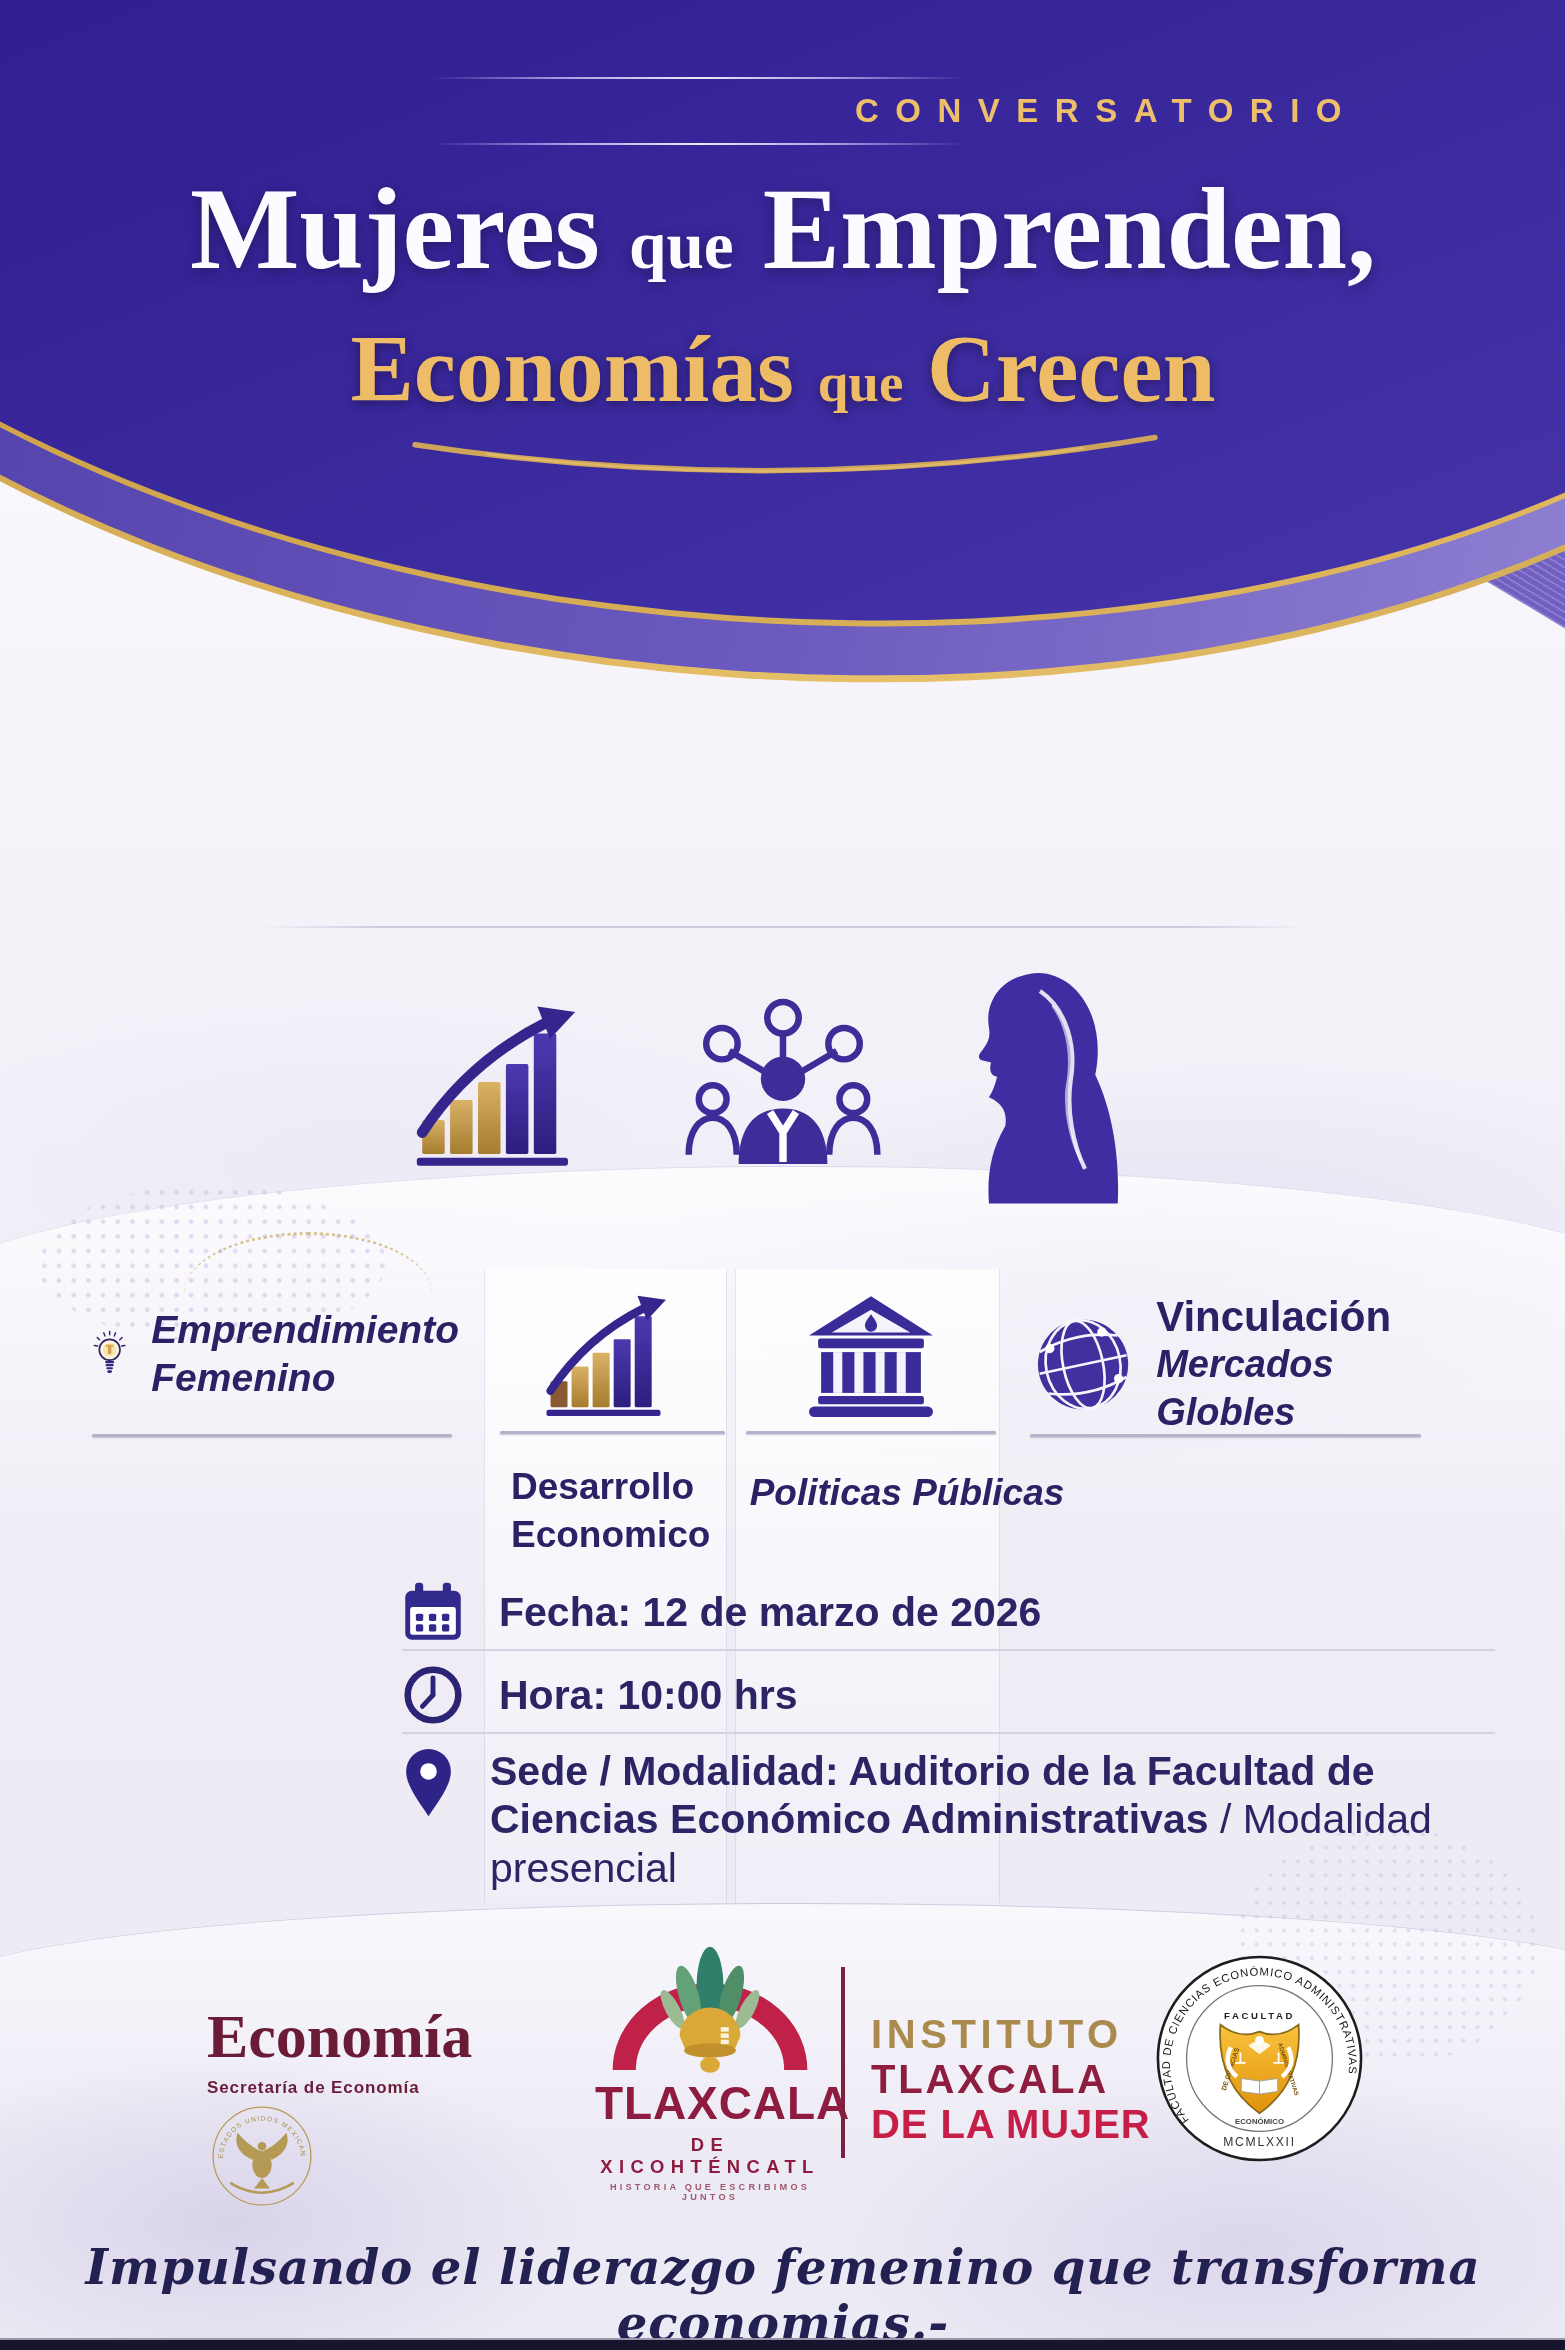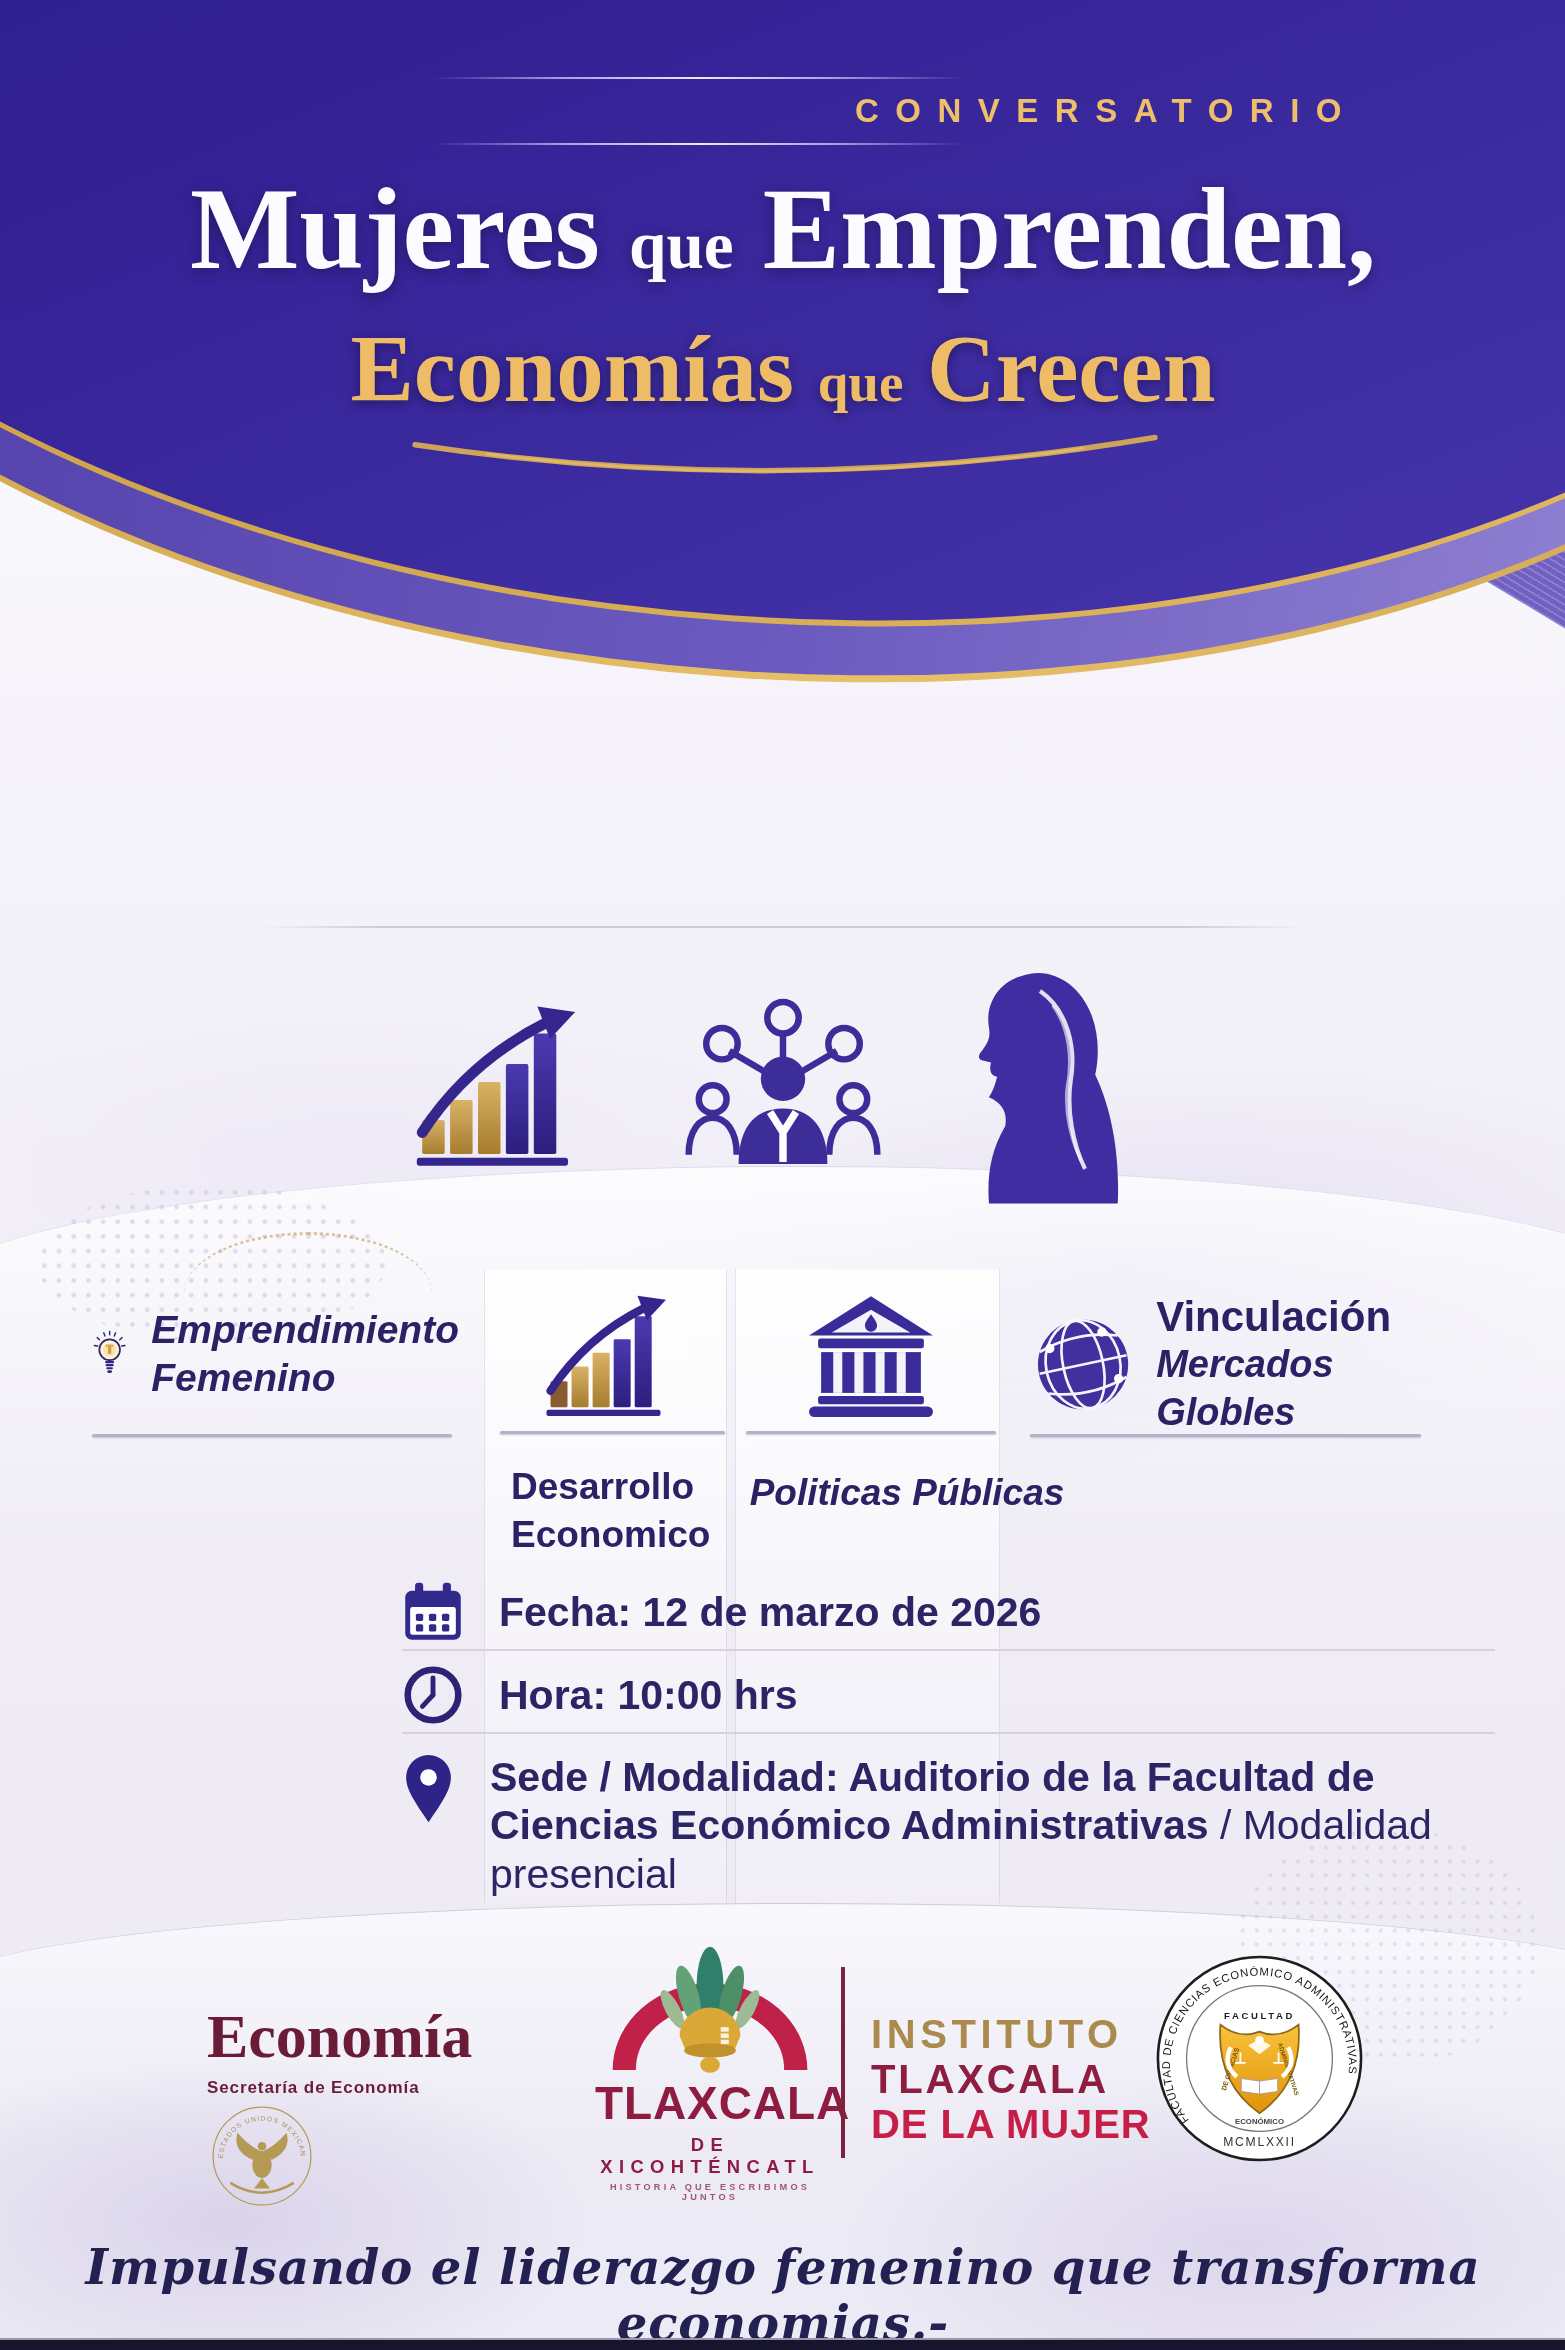--- a/index.html
+++ b/index.html
@@ -86,21 +86,21 @@
   .t4 .l1{font-size:42px;font-weight:bold;line-height:1.15;}
   .t4 .l2{font-size:38px;font-weight:bold;font-style:italic;line-height:1.25;}
   .rule-4{top:1434px;left:1030px;width:391px;}
 
   
   .detail-row{position:absolute;left:402px;display:flex;align-items:center;gap:35px;z-index:4;color:#2b2566;}
   .detail-text{font-size:41px;font-weight:bold;}
   .detail-text .reg{font-weight:normal;}
   .d1{top:1581px;}
   .d2{top:1664px;}
-  .d3{top:1747px;align-items:flex-start;margin-top:6px;}
+  .d3{top:1747px;align-items:flex-start;}
   .d3 .detail-text{line-height:1.18;width:1047px;white-space:normal;}
   .detail-rule{position:absolute;left:402px;width:1093px;height:1.8px;background:#d5d0e2;z-index:4;}
   .dr1{top:1649px;}
   .dr2{top:1732px;}
 
   
   .footer{position:absolute;top:1928px;left:0;width:1566px;height:303px;z-index:4;}
   .economia{position:absolute;left:207px;top:73px;width:358px;color:#6a1b36;}
   .economia .word{font-family:"Liberation Serif","DejaVu Serif",serif;font-weight:bold;font-size:62px;}
   .economia .sub{font-size:17px;font-weight:bold;letter-spacing:0.9px;margin-top:5.5px;}

